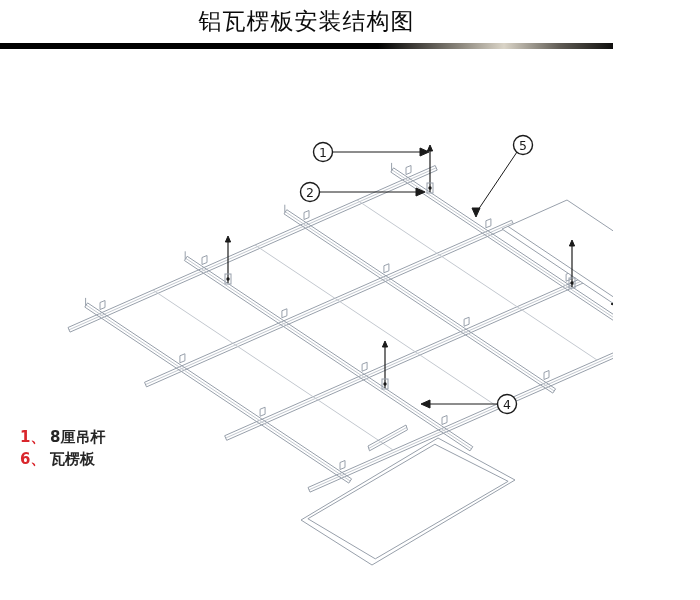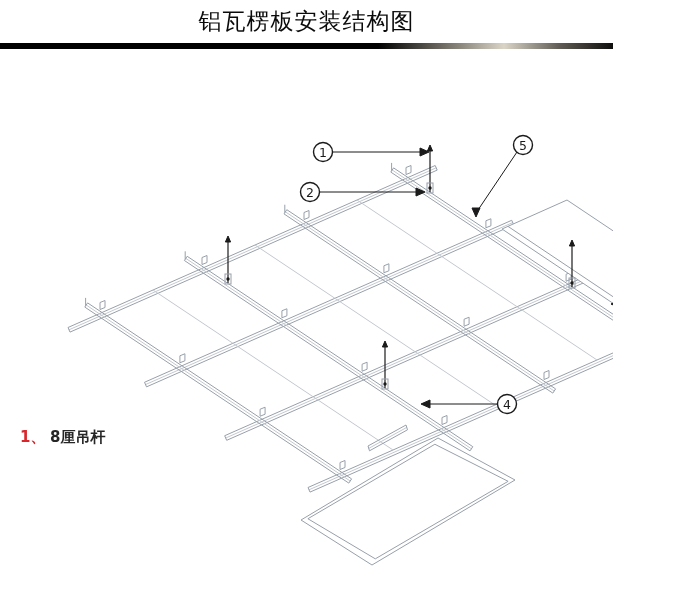--- a/index.html
+++ b/index.html
@@ -131,14 +131,15 @@
       <polygon points="476,217 472,208 480,208" stroke="#1b1b1b" fill="#1b1b1b" stroke-width="1"></polygon>
       <circle cx="523" cy="145" r="9.5" stroke="#1b1b1b" fill="#fff" stroke-width="1.4"></circle>
       <text x="523" y="149.5" text-anchor="middle" font-size="12.5" fill="#1b1b1b">5</text>
       <polyline points="639,212 622,212 622,246" fill="none" stroke="#1b1b1b" stroke-width="1"></polyline>
       <polygon points="622,253 618,244 626,244" stroke="#1b1b1b" fill="#1b1b1b" stroke-width="1"></polygon>
       <circle cx="648" cy="212" r="9.5" stroke="#1b1b1b" fill="#fff" stroke-width="1.4"></circle>
       <text x="648" y="216.5" text-anchor="middle" font-size="12.5" fill="#1b1b1b">6</text>
     </svg>
   <div id="legend">
       <div class="legend-row"><span class="legend-num">1、</span><span class="legend-label">8厘吊杆</span></div>
+      <div class="legend-row"><span class="legend-num">6、</span><span class="legend-label">瓦楞板</span></div>
     </div>
 </div>
 
 </body></html>

